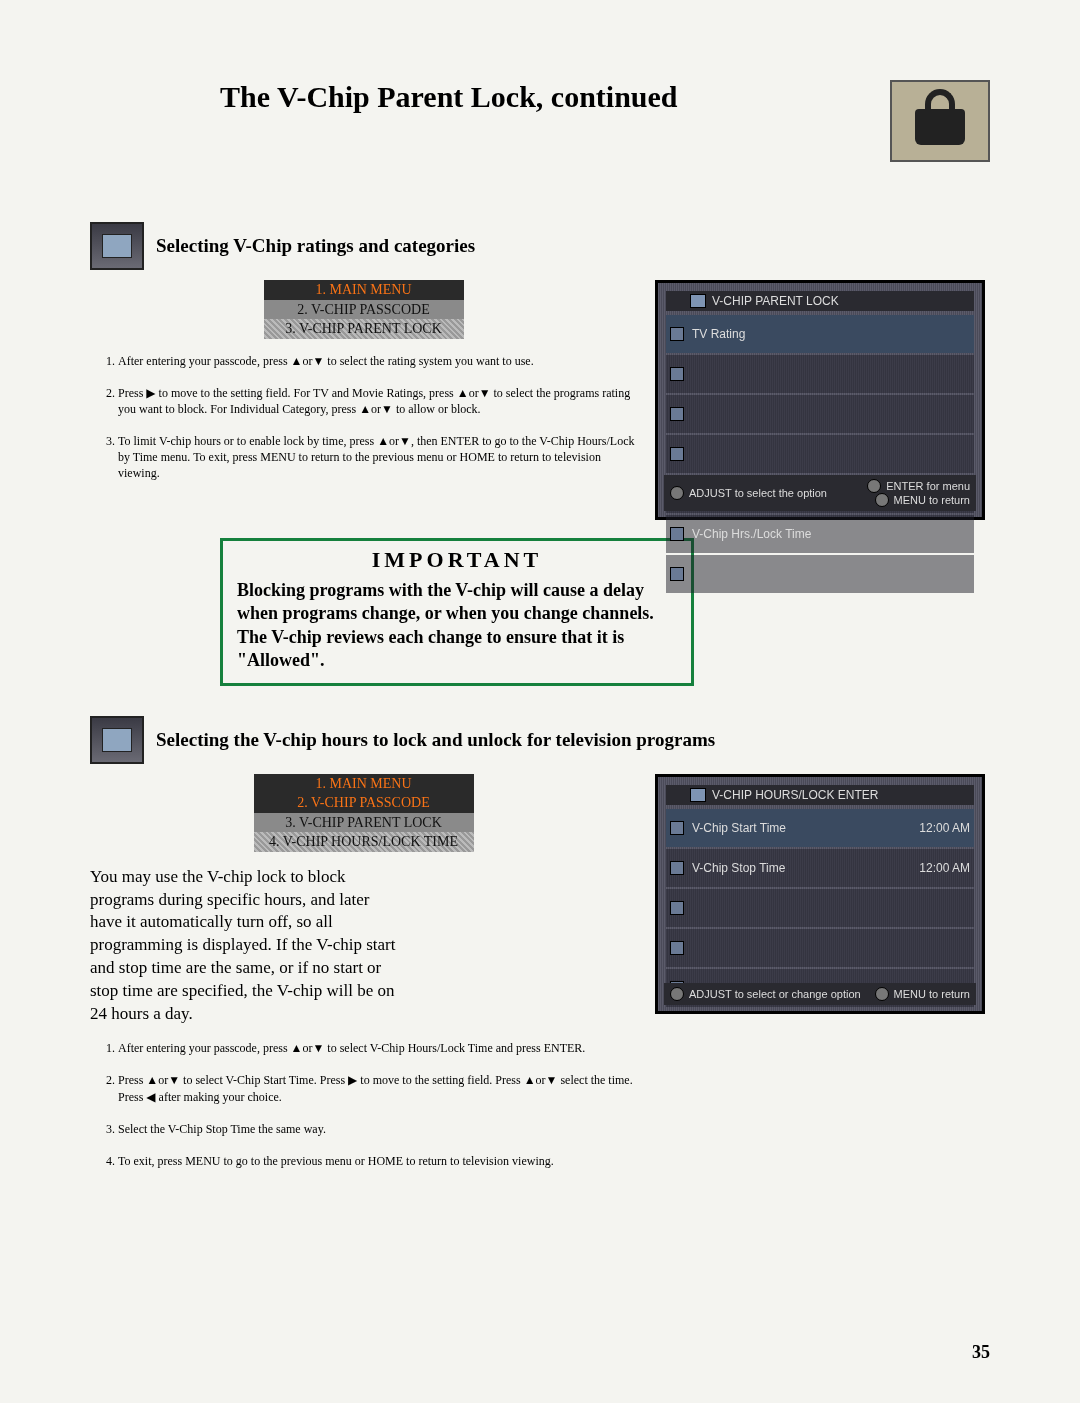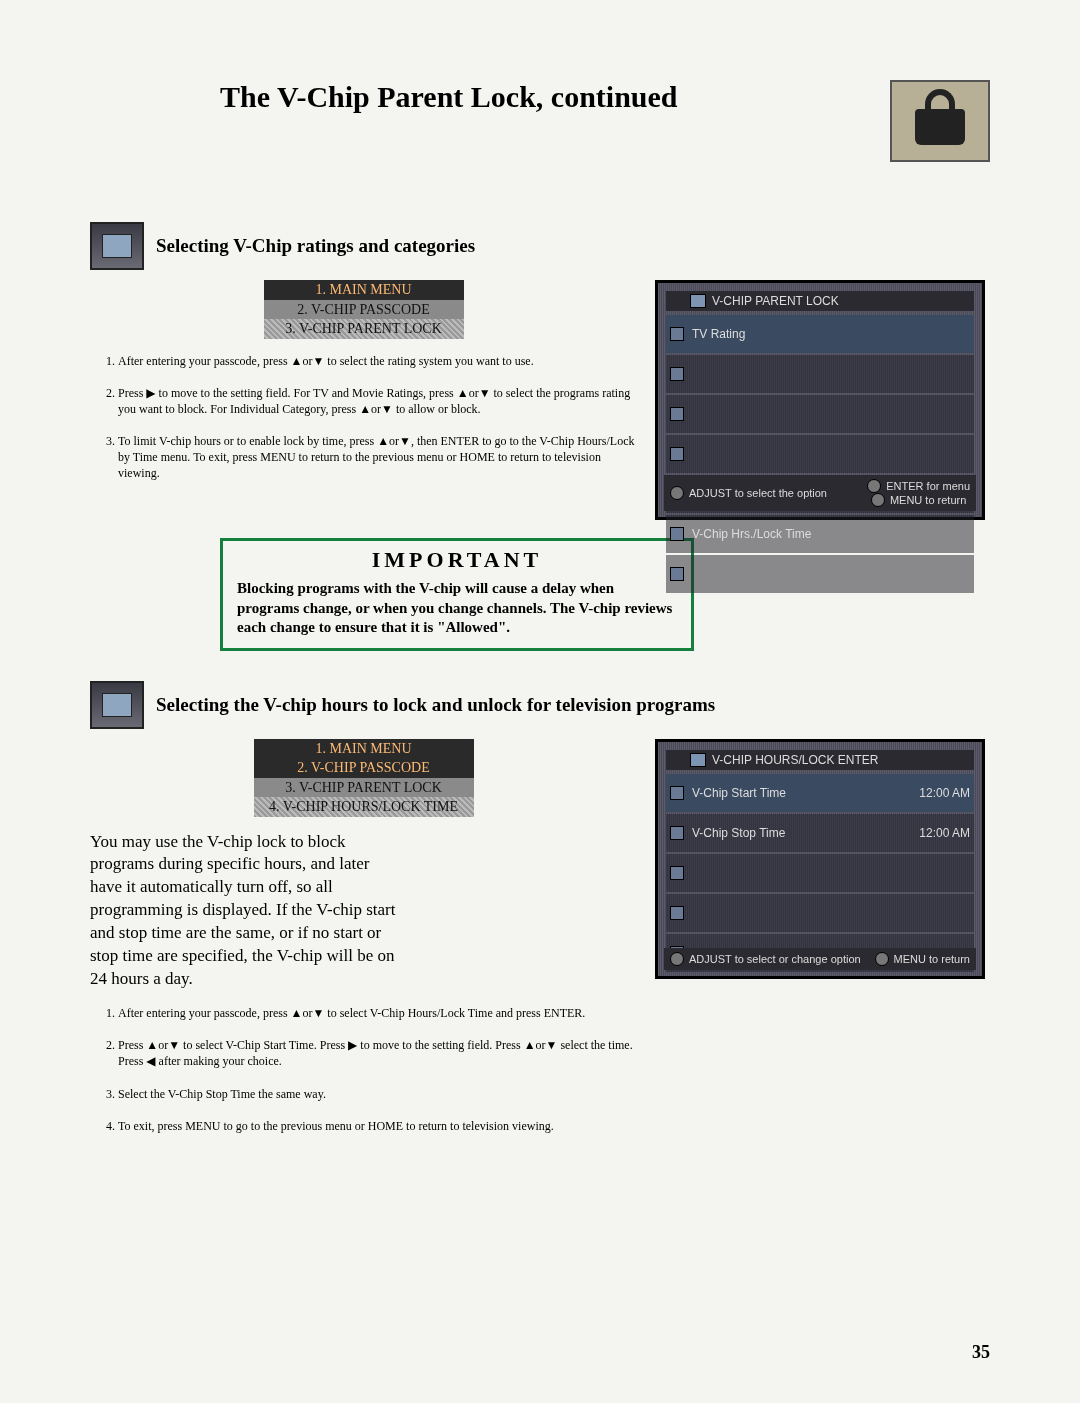--- a/index.html
+++ b/index.html
@@ -94,21 +94,21 @@
     width: 335px;
   }
 
   .breadcrumb {
     width: 200px;
     margin: 0 auto 14px auto;
     font-size: 14px;
     text-align: center;
     line-height: 1.25;
   }
-  .bc-dark { background:#2a2a2a; color:#fdba74; padding:1px 4px; }
+  .bc-dark { background:#2a2a2a; color:#f97316; padding:1px 4px; }
   .bc-gray { background:#8a8a8a; color:#111; padding:1px 4px; }
   .bc-hatch { background:repeating-linear-gradient(45deg,#999,#999 2px,#bbb 2px,#bbb 4px); color:#111; padding:1px 4px; }
 
   ol.steps {
     padding-left: 28px;
     margin: 0 0 10px 0;
   }
   ol.steps > li {
     margin-bottom: 16px;
     font-size: 12px;
@@ -121,21 +121,21 @@
     margin: 8px 0 30px 130px;
     padding: 6px 14px 10px 14px;
   }
   .important-title {
     text-align:center;
     font-weight:bold;
     font-size:22px;
     letter-spacing: 4px;
     margin-bottom:6px;
   }
-  .important-body { font-weight:bold; font-size:15px; line-height:1.3;}
+  .important-body { font-weight:bold; font-size:18px; line-height:1.3;}
 
   .paragraph { font-size:17px; line-height:1.35; margin:0 0 14px 0;}
 
   .osd {
     width: 330px;
     height: 240px;
     border: 3px solid #000;
     background: repeating-linear-gradient(90deg,#5b5b6a,#5b5b6a 1px,#4a4a58 1px,#4a4a58 2px);
     position: relative;
     box-sizing:border-box;
@@ -237,21 +237,21 @@
             </div>
           <div class="osd-row">
               <span class="osd-bullet"></span>
               <span></span>
             </div>
           <div class="osd-footer">
             <div class="fgrp">
                 <span class="osd-circle"></span>
                 <span>ADJUST to select the option</span>
               </div>
-            <div class="fgrp" style="flex-direction:column; align-items:center; gap:0;">
+            <div class="fgrp" style="flex-direction:column; align-items:flex-end; gap:0;">
               <span style="display:flex;align-items:center;gap:5px;">
                   <span class="osd-circle"></span>
                   <span>ENTER for menu</span>
                 </span>
               <span style="display:flex;align-items:center;gap:5px;">
                   <span class="osd-circle"></span>
                   <span>MENU to return</span>
                 </span>
             </div>
           </div>

